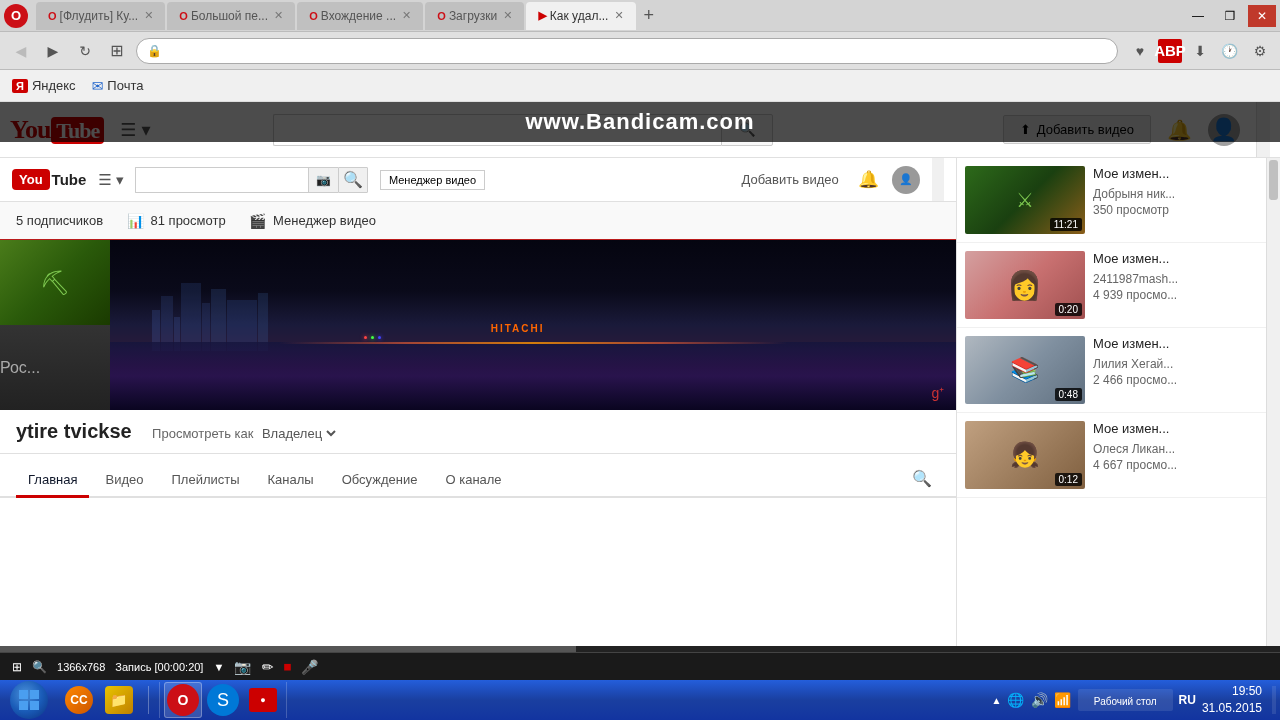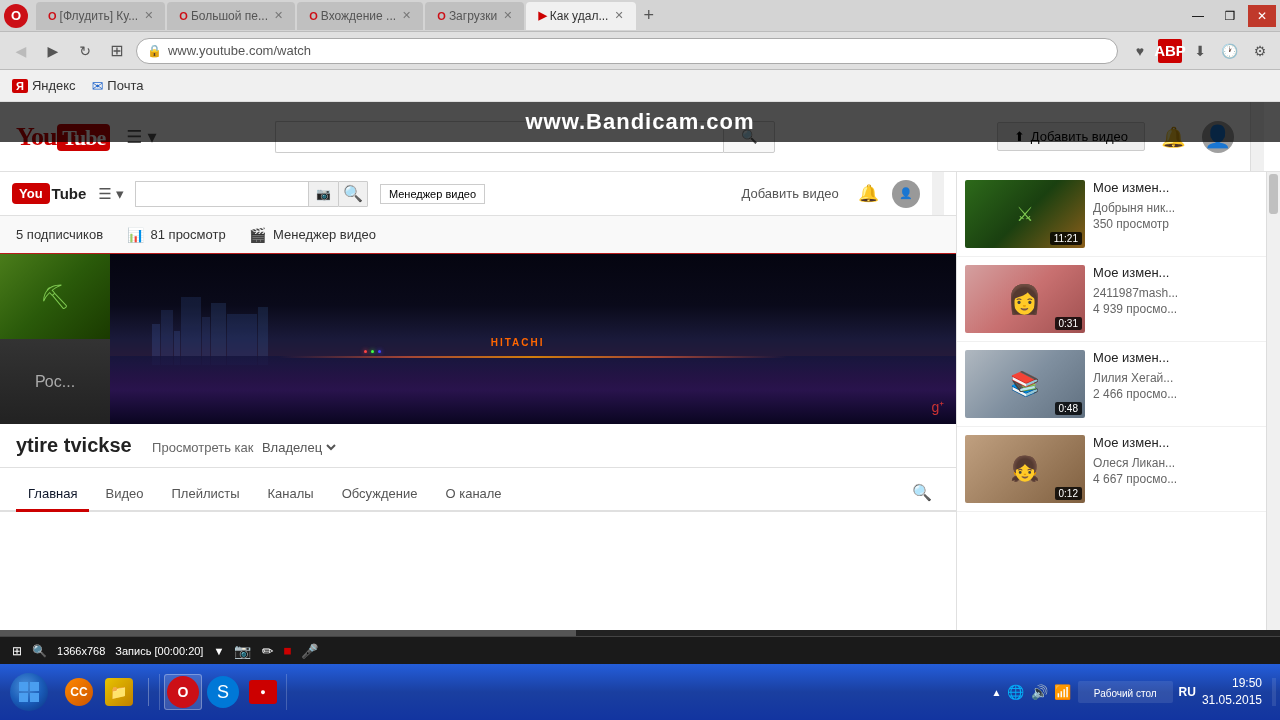--- a/index.html
+++ b/index.html
@@ -35,21 +35,21 @@
     .bookmark-item { display: flex; align-items: center; gap: 4px; font-size: 13px; color: #333; cursor: pointer; }
     .add-tab-btn { font-size: 18px; color: #555; cursor: pointer; margin-right: 8px; }
 
     
     .content-area { flex: 1; display: flex; overflow: hidden; position: relative; }
 
     
     .yt-page { flex: 1; background: white; overflow: hidden; position: relative; display: flex; flex-direction: column; }
 
     
-    .yt-header { background: white; height: 70px; display: flex; align-items: center; padding: 0 16px; border-bottom: 1px solid #e0e0e0; gap: 16px; flex-shrink: 0; }
+    .yt-header { background: white; height: 56px; display: flex; align-items: center; padding: 0 10px; border-bottom: 1px solid #e0e0e0; gap: 16px; flex-shrink: 0; }
     .yt-logo { display: flex; align-items: center; gap: 4px; }
     .hamburger-btn { font-size: 18px; color: #555; cursor: pointer; }
     .yt-search { flex: 1; max-width: 500px; margin: 0 auto; display: flex; }
     .yt-search input { flex: 1; height: 32px; border: 1px solid #ccc; border-right: none; padding: 0 12px; font-size: 14px; outline: none; border-radius: 2px 0 0 2px; }
     .yt-search-btn { width: 52px; height: 32px; background: #f8f8f8; border: 1px solid #ccc; cursor: pointer; display: flex; align-items: center; justify-content: center; border-radius: 0 2px 2px 0; }
     .yt-header-actions { display: flex; align-items: center; gap: 16px; margin-left: auto; }
     .yt-upload-btn { padding: 6px 16px; border: 1px solid #ccc; border-radius: 2px; font-size: 13px; cursor: pointer; display: flex; align-items: center; gap: 6px; }
     .yt-bell { font-size: 20px; color: #555; cursor: pointer; }
     .yt-avatar { width: 32px; height: 32px; border-radius: 50%; background: #a0a0a0; cursor: pointer; overflow: hidden; display: flex; align-items: center; justify-content: center; color: white; font-size: 14px; }
     .channel-header-bar { background: white; height: 44px; display: flex; align-items: center; padding: 0 12px; gap: 12px; border-bottom: 1px solid #e0e0e0; flex-shrink: 0; }
@@ -68,21 +68,21 @@
     
     .channel-stats { background: #f9f9f9; height: 38px; display: flex; align-items: center; padding: 0 16px; gap: 24px; border-bottom: 1px solid #b91c1c; font-size: 13px; color: #333; flex-shrink: 0; }
     .stat-item { display: flex; align-items: center; gap: 6px; }
     .stat-icon { font-size: 14px; color: #666; }
 
     
     .channel-banner { position: relative; height: 170px; background: #111; overflow: hidden; flex-shrink: 0; }
     .banner-bg { width: 100%; height: 100%; background: linear-gradient(135deg, #1a1a2e 0%, #16213e 20%, #0f3460 40%, #533483 60%, #e94560 80%, #9b1942 100%); display: flex; }
     .banner-left-panel { width: 110px; height: 100%; display: flex; flex-direction: column; }
     .banner-thumb-1 { flex: 1; background: linear-gradient(180deg, #2d5016 0%, #1a3009 100%); display: flex; align-items: center; justify-content: center; color: #5a9a1a; font-size: 20px; }
-    .banner-thumb-2 { flex: 1; background: linear-gradient(180deg, #333 0%, #222 100%); display: flex; align-items: center; justify-content: center; color: #888; font-size: 14px; }
+    .banner-thumb-2 { flex: 1; background: linear-gradient(180deg, #333 0%, #222 100%); display: flex; align-items: center; justify-content: flex-start; color: #888; font-size: 14px; }
     .banner-main { flex: 1; position: relative; display: flex; align-items: center; justify-content: flex-end; }
     .banner-cityscape { width: 100%; height: 100%; background: linear-gradient(180deg, #050510 0%, #0a0a1a 30%, #1a1a3a 50%, #2a1a3a 65%, #3a0a2a 75%, #1a1540 100%); position: relative; overflow: hidden; }
     .banner-water { position: absolute; bottom: 0; left: 0; right: 0; height: 40%; background: linear-gradient(180deg, rgba(20,20,60,0.8) 0%, rgba(40,20,80,0.9) 50%, #0a0520 100%); }
     .hitachi-sign { position: absolute; bottom: 45%; left: 45%; color: #ff6600; font-size: 10px; font-weight: bold; letter-spacing: 2px; }
     .banner-gplus { position: absolute; bottom: 8px; right: 12px; color: #cc3333; font-size: 14px; }
 
     
     .channel-name-bar { background: white; padding: 10px 16px; border-bottom: 1px solid #e0e0e0; flex-shrink: 0; }
     .channel-name { font-size: 20px; font-weight: bold; color: #222; display: inline; }
     .view-as-label { font-size: 13px; color: #666; margin-left: 16px; }
@@ -103,21 +103,21 @@
     .thumb-girl { background: linear-gradient(135deg, #d4a0a0 0%, #c87070 50%, #a05050 100%); display: flex; align-items: center; justify-content: center; }
     .thumb-shelf { background: linear-gradient(135deg, #b0b8c0 0%, #8090a0 50%, #607080 100%); display: flex; align-items: center; justify-content: center; }
     .thumb-teen { background: linear-gradient(135deg, #c0a080 0%, #a08060 50%, #806040 100%); display: flex; align-items: center; justify-content: center; }
     .duration-badge { position: absolute; bottom: 3px; right: 3px; background: rgba(0,0,0,0.8); color: white; font-size: 10px; padding: 1px 4px; border-radius: 2px; }
     .sidebar-info { flex: 1; overflow: hidden; }
     .sidebar-title { font-size: 13px; font-weight: 500; color: #222; line-height: 1.3; margin-bottom: 4px; overflow: hidden; }
     .sidebar-channel { font-size: 12px; color: #666; margin-bottom: 2px; }
     .sidebar-views { font-size: 12px; color: #666; }
 
     
-    .taskbar { height: 56px; background: linear-gradient(180deg, #245edb 0%, #1a3fa0 50%, #1234a0 100%); display: flex; align-items: center; padding: 0 4px; gap: 2px; flex-shrink: 0; position: relative; }
+    .taskbar { height: 40px; background: linear-gradient(180deg, #245edb 0%, #1a3fa0 50%, #1234a0 100%); display: flex; align-items: center; padding: 0 4px; gap: 2px; flex-shrink: 0; position: relative; }
     .start-btn { width: 50px; height: 36px; display: flex; align-items: center; justify-content: center; cursor: pointer; }
     .start-orb { width: 38px; height: 38px; background: radial-gradient(circle at 40% 35%, #4a90d9, #1a5cb8, #0a3080); border-radius: 50%; display: flex; align-items: center; justify-content: center; }
     .start-orb svg { width: 22px; height: 22px; }
     .taskbar-apps { display: flex; align-items: center; gap: 2px; margin: 0 4px; }
     .taskbar-app { width: 38px; height: 36px; display: flex; align-items: center; justify-content: center; cursor: pointer; border-radius: 3px; }
     .taskbar-pinned { display: flex; align-items: center; gap: 2px; margin: 0 4px; padding: 0 4px; border-left: 1px solid rgba(255,255,255,0.2); border-right: 1px solid rgba(255,255,255,0.2); }
     .taskbar-separator { width: 1px; height: 28px; background: rgba(255,255,255,0.3); margin: 0 4px; }
     .taskbar-right { margin-left: auto; display: flex; align-items: center; gap: 6px; }
     .taskbar-time { color: white; font-size: 12px; text-align: right; line-height: 1.4; }
 
@@ -186,21 +186,20 @@
     </div>
   </div>
 
   <div class="nav-bar">
     <button class="nav-btn disabled">◀</button>
     <button class="nav-btn">▶</button>
     <button class="nav-btn">↻</button>
     <button class="nav-btn grid-btn">⊞</button>
     <div class="address-bar">
       <span class="address-lock">🔒</span>
-      <span class="address-text">www.youtube.com/watch</span>
     </div>
     <div class="nav-extras">
       <div class="nav-icon-btn">♥</div>
       <div class="nav-icon-btn" style="background:#cc0000;color:white;border-radius:2px;padding:2px 4px;font-size:15px;font-weight:bold;">ABP</div>
       <div class="nav-icon-btn">⬇</div>
       <div class="nav-icon-btn">🕐</div>
       <div class="nav-icon-btn">⚙</div>
     </div>
   </div>
 
@@ -361,21 +360,21 @@
             <div class="sidebar-info">
               <div class="sidebar-title sidebar-title-clipped">Мое измен...</div>
               <div class="sidebar-channel">Добрыня ник...</div>
               <div class="sidebar-views">350 просмотр</div>
             </div>
           </div>
 
           <div class="sidebar-item">
             <div class="sidebar-thumb thumb-girl">
               <span style="font-size:28px;">👩</span>
-              <div class="duration-badge">0:31</div>
+              <div class="duration-badge">0:20</div>
             </div>
             <div class="sidebar-info">
               <div class="sidebar-title sidebar-title-clipped">Мое измен...</div>
               <div class="sidebar-channel">2411987mash...</div>
               <div class="sidebar-views">4 939 просмо...</div>
             </div>
           </div>
 
           <div class="sidebar-item">
             <div class="sidebar-thumb thumb-shelf">

